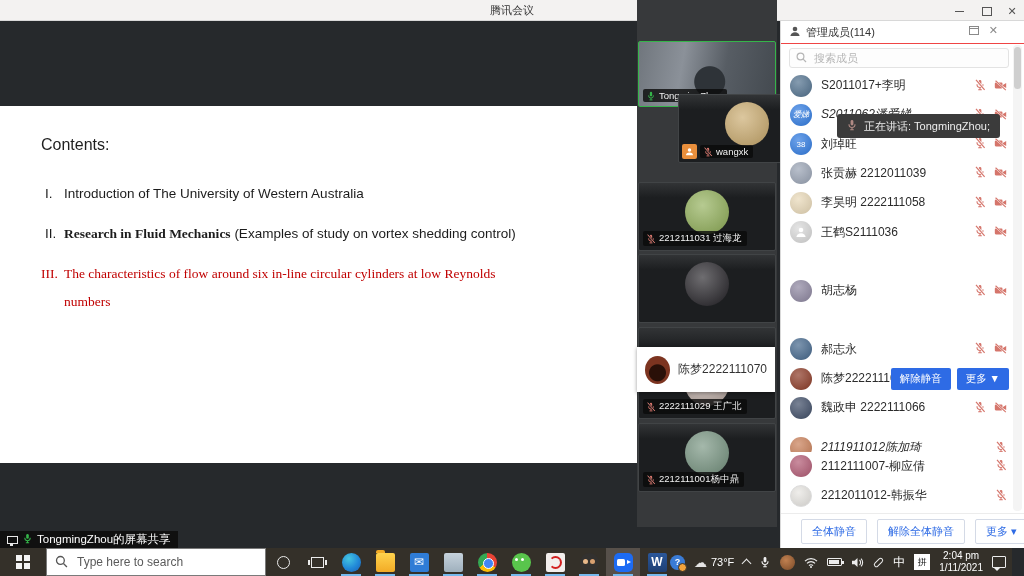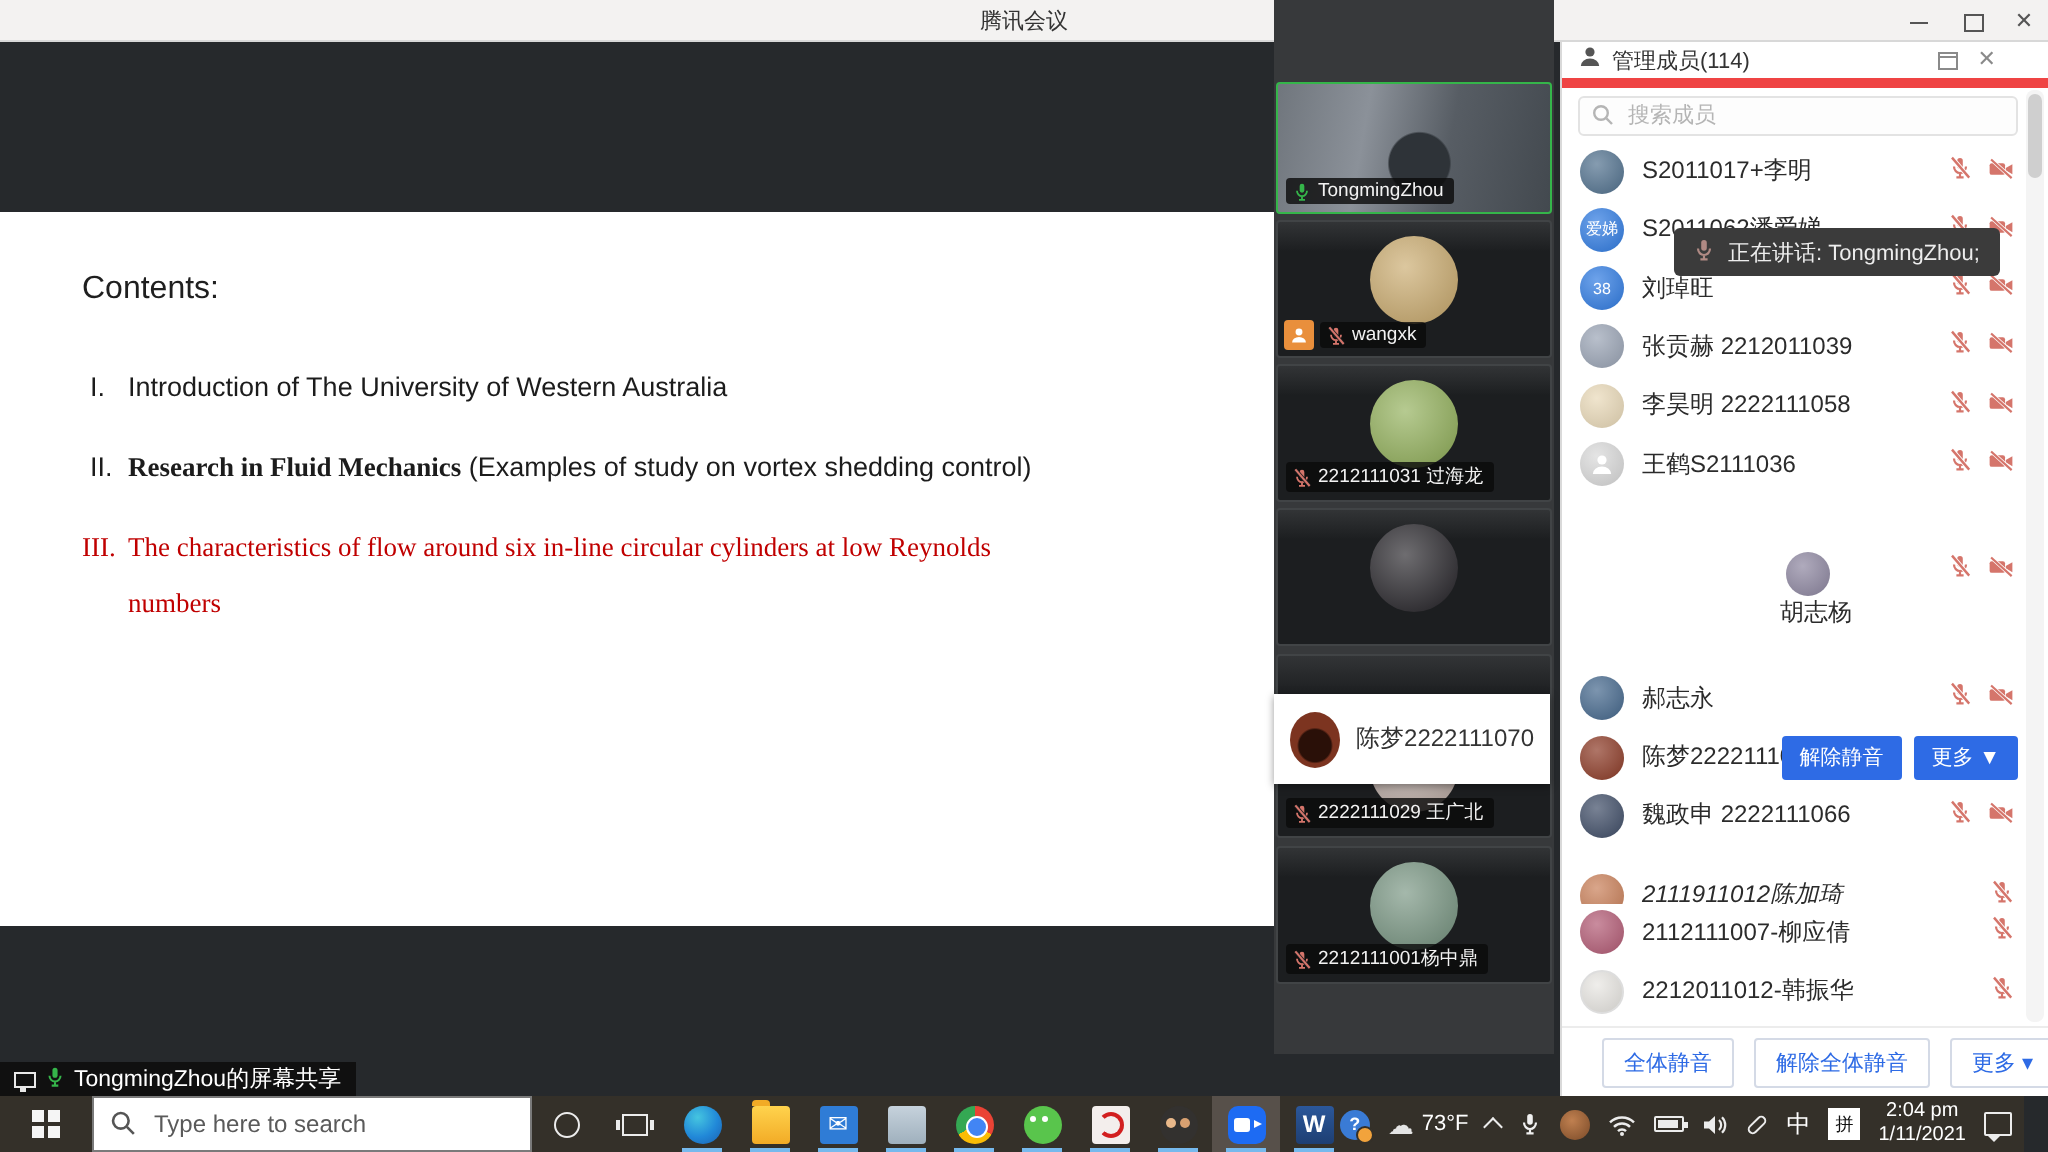--- a/index.html
+++ b/index.html
@@ -36,21 +36,21 @@
 .t-avatar{position:absolute;left:50%;top:44%;transform:translate(-50%,-50%);width:44px;height:44px;border-radius:50%}
 .t-label{position:absolute;left:4px;bottom:4px;display:flex;align-items:center;gap:3px;background:rgba(10,10,10,.8);border-radius:2px;padding:1px 5px 1px 3px;color:#f2f2f2;font-size:9.5px;white-space:nowrap}
 .t-badge{position:absolute;left:3px;bottom:3px;width:15px;height:15px;background:#e98f3c;border-radius:2px;display:flex;align-items:center;justify-content:center}
 .t-label.with-badge{left:21px}
 .name-tip{position:absolute;left:637px;top:347px;width:138px;height:45px;background:#ffffff;box-shadow:0 1px 4px rgba(0,0,0,.4);display:flex;align-items:center;gap:8px;padding:0 8px;z-index:30}
 .name-tip .nt-av{width:28px;height:28px;border-radius:50%;background:radial-gradient(circle at 50% 60%,#2a1008 0 8px,#7c3420 9px)}
 .name-tip .nt-name{font-size:12px;color:#333;white-space:nowrap}
 
 
 .panel{position:absolute;left:780px;top:21px;width:244px;height:527px;background:#fff;border-left:1px solid #d9d9d9}
-.p-head{position:absolute;left:0;top:0;width:100%;height:23px;display:flex;align-items:center;gap:5px;padding:0 8px;border-bottom:5px solid #ef4444}
+.p-head{position:absolute;left:0;top:0;width:100%;height:23px;display:flex;align-items:center;gap:5px;padding:0 8px;border-bottom:1px solid #ef4444}
 .p-title{font-size:11px;color:#333}
 .p-tools{position:absolute;right:26px;top:4px;display:flex;gap:10px;align-items:center}
 .popout{width:10px;height:9px;border:1px solid #8a8a8a;position:relative}
 .popout::after{content:"";position:absolute;left:0;top:1px;width:100%;height:1px;background:#8a8a8a}
 .p-close{font-size:11px;color:#8a8a8a;line-height:10px}
 .p-scroll{position:absolute;right:2px;top:24px;width:9px;height:466px;background:#f4f4f4;border-radius:4px}
 .p-thumbbar{position:absolute;left:1px;top:2px;width:7px;height:42px;background:#cfcfcf;border-radius:4px}
 .p-search{position:absolute;left:8px;top:27px;width:220px;height:20px}
 .p-search input{width:100%;height:100%;border:1px solid #e3e3e3;border-radius:3px;background:#fdfdfd;font-size:11px;padding:0 6px 0 24px;color:#333;outline:none;font-family:"Liberation Sans",sans-serif}
 .p-search input::placeholder{color:#b5b5b5}
@@ -163,21 +163,21 @@
 <div class="thumb-col" id="thumb-col">
     <div class="tile video speaking" style="top: 41px; height: 66px;">
       <span class="t-label">
         <svg width="10" height="10" viewBox="0 0 12 12">
           <rect x="4.6" y="1" width="2.8" height="5.4" rx="1.4" fill="#35b54a"></rect>
           <path d="M3 5.3a3 3.2 0 0 0 6 0M6 8.6v1.7M4.2 10.7h3.6" fill="none" stroke="#35b54a" stroke-width="1.1"></path>
         </svg>
         <span>TongmingZhou</span>
       </span>
     </div>
-    <div class="tile" style="top: 110px; height: 69px;">
+    <div class="tile" style="top: 94px; height: 69px; margin-left: 40px;">
       <span class="t-avatar" style="background: radial-gradient(circle at 40% 35%, rgba(255, 255, 255, 0.35), rgba(0, 0, 0, 0.15)), rgb(201, 169, 107);"></span>
       <span class="t-badge">
         <svg width="9" height="9" viewBox="0 0 12 12" fill="#fff">
           <circle cx="6" cy="4" r="2.3"></circle>
           <path d="M1.4 11a4.6 3.7 0 0 1 9.2 0z"></path>
         </svg>
       </span>
       <span class="t-label with-badge">
         <svg width="10" height="10" viewBox="0 0 12 12">
           <rect x="4.6" y="1" width="2.8" height="5.4" rx="1.4" fill="#d5756b"></rect>
@@ -265,21 +265,21 @@
               <line x1="2" y1="0.8" x2="10.6" y2="10.8" stroke="#d5756b" stroke-width="1.2"></line>
             </svg></span>
           <span><svg width="13" height="11" viewBox="0 0 14 12">
               <rect x="0.8" y="2.8" width="8.4" height="6.4" rx="1.2" fill="#d5756b"></rect>
               <path d="M9.6 5.5l3.6-2.1v5.4l-3.6-2.1z" fill="#d5756b"></path>
               <line x1="1.6" y1="0.8" x2="12.8" y2="11" stroke="#fff" stroke-width="2"></line>
               <line x1="1.6" y1="0.8" x2="12.8" y2="11" stroke="#d5756b" stroke-width="1.2"></line>
             </svg></span>
         </span>
       </div>
-      <div class="mrow" style="top: 29.3px;">
+      <div class="mrow" style="top: 29.3px; font-style: italic;">
         <span class="m-avatar" style="background: radial-gradient(circle at 38% 32%, rgba(255, 255, 255, 0.3), rgba(0, 0, 0, 0.12)), rgb(47, 123, 226);">爱娣</span>
         <span class="m-name">S2011062潘爱娣</span>
         <span class="m-icons">
           <span><svg width="12" height="12" viewBox="0 0 12 12">
               <rect x="4.6" y="1" width="2.8" height="5.4" rx="1.4" fill="#d5756b"></rect>
               <path d="M3 5.3a3 3.2 0 0 0 6 0M6 8.6v1.7M4.2 10.7h3.6" fill="none" stroke="#d5756b" stroke-width="1.1"></path>
               <line x1="2" y1="0.8" x2="10.6" y2="10.8" stroke="#fff" stroke-width="2.2"></line>
               <line x1="2" y1="0.8" x2="10.6" y2="10.8" stroke="#d5756b" stroke-width="1.2"></line>
             </svg></span>
           <span><svg width="13" height="11" viewBox="0 0 14 12">
@@ -360,21 +360,21 @@
               <line x1="2" y1="0.8" x2="10.6" y2="10.8" stroke="#d5756b" stroke-width="1.2"></line>
             </svg></span>
           <span><svg width="13" height="11" viewBox="0 0 14 12">
               <rect x="0.8" y="2.8" width="8.4" height="6.4" rx="1.2" fill="#d5756b"></rect>
               <path d="M9.6 5.5l3.6-2.1v5.4l-3.6-2.1z" fill="#d5756b"></path>
               <line x1="1.6" y1="0.8" x2="12.8" y2="11" stroke="#fff" stroke-width="2"></line>
               <line x1="1.6" y1="0.8" x2="12.8" y2="11" stroke="#d5756b" stroke-width="1.2"></line>
             </svg></span>
         </span>
       </div>
-      <div class="mrow" style="top: 205.1px; flex-direction: column;">
+      <div class="mrow" style="top: 205.1px;">
         <span class="m-avatar" style="background: radial-gradient(circle at 38% 32%, rgba(255, 255, 255, 0.3), rgba(0, 0, 0, 0.12)), rgb(141, 134, 160);"></span>
         <span class="m-name">胡志杨</span>
         <span class="m-icons">
           <span><svg width="12" height="12" viewBox="0 0 12 12">
               <rect x="4.6" y="1" width="2.8" height="5.4" rx="1.4" fill="#d5756b"></rect>
               <path d="M3 5.3a3 3.2 0 0 0 6 0M6 8.6v1.7M4.2 10.7h3.6" fill="none" stroke="#d5756b" stroke-width="1.1"></path>
               <line x1="2" y1="0.8" x2="10.6" y2="10.8" stroke="#fff" stroke-width="2.2"></line>
               <line x1="2" y1="0.8" x2="10.6" y2="10.8" stroke="#d5756b" stroke-width="1.2"></line>
             </svg></span>
           <span><svg width="13" height="11" viewBox="0 0 14 12">

